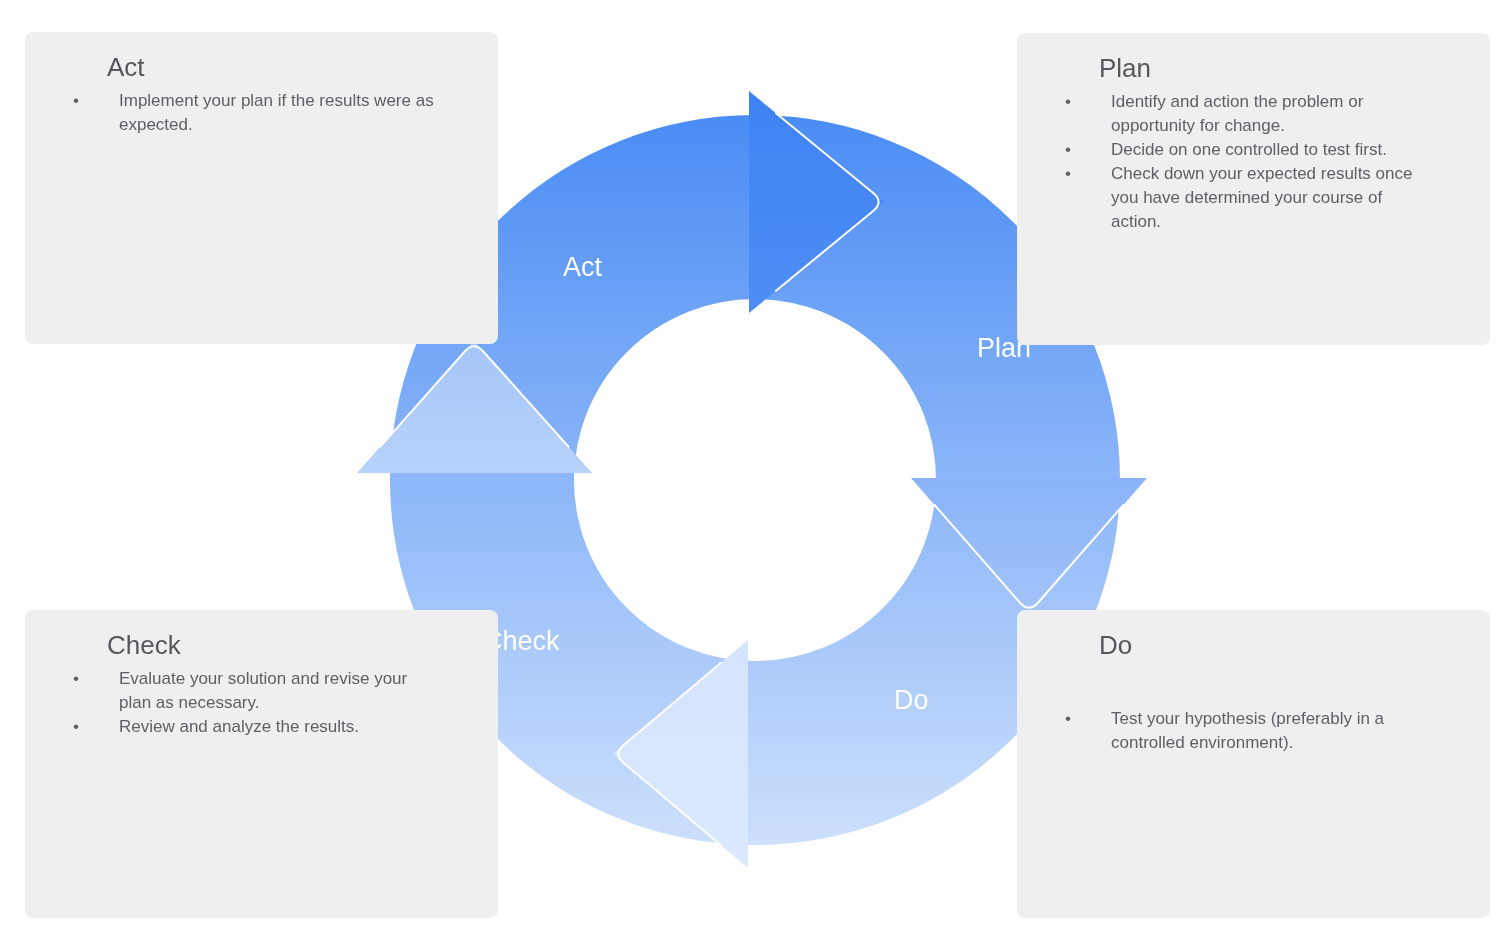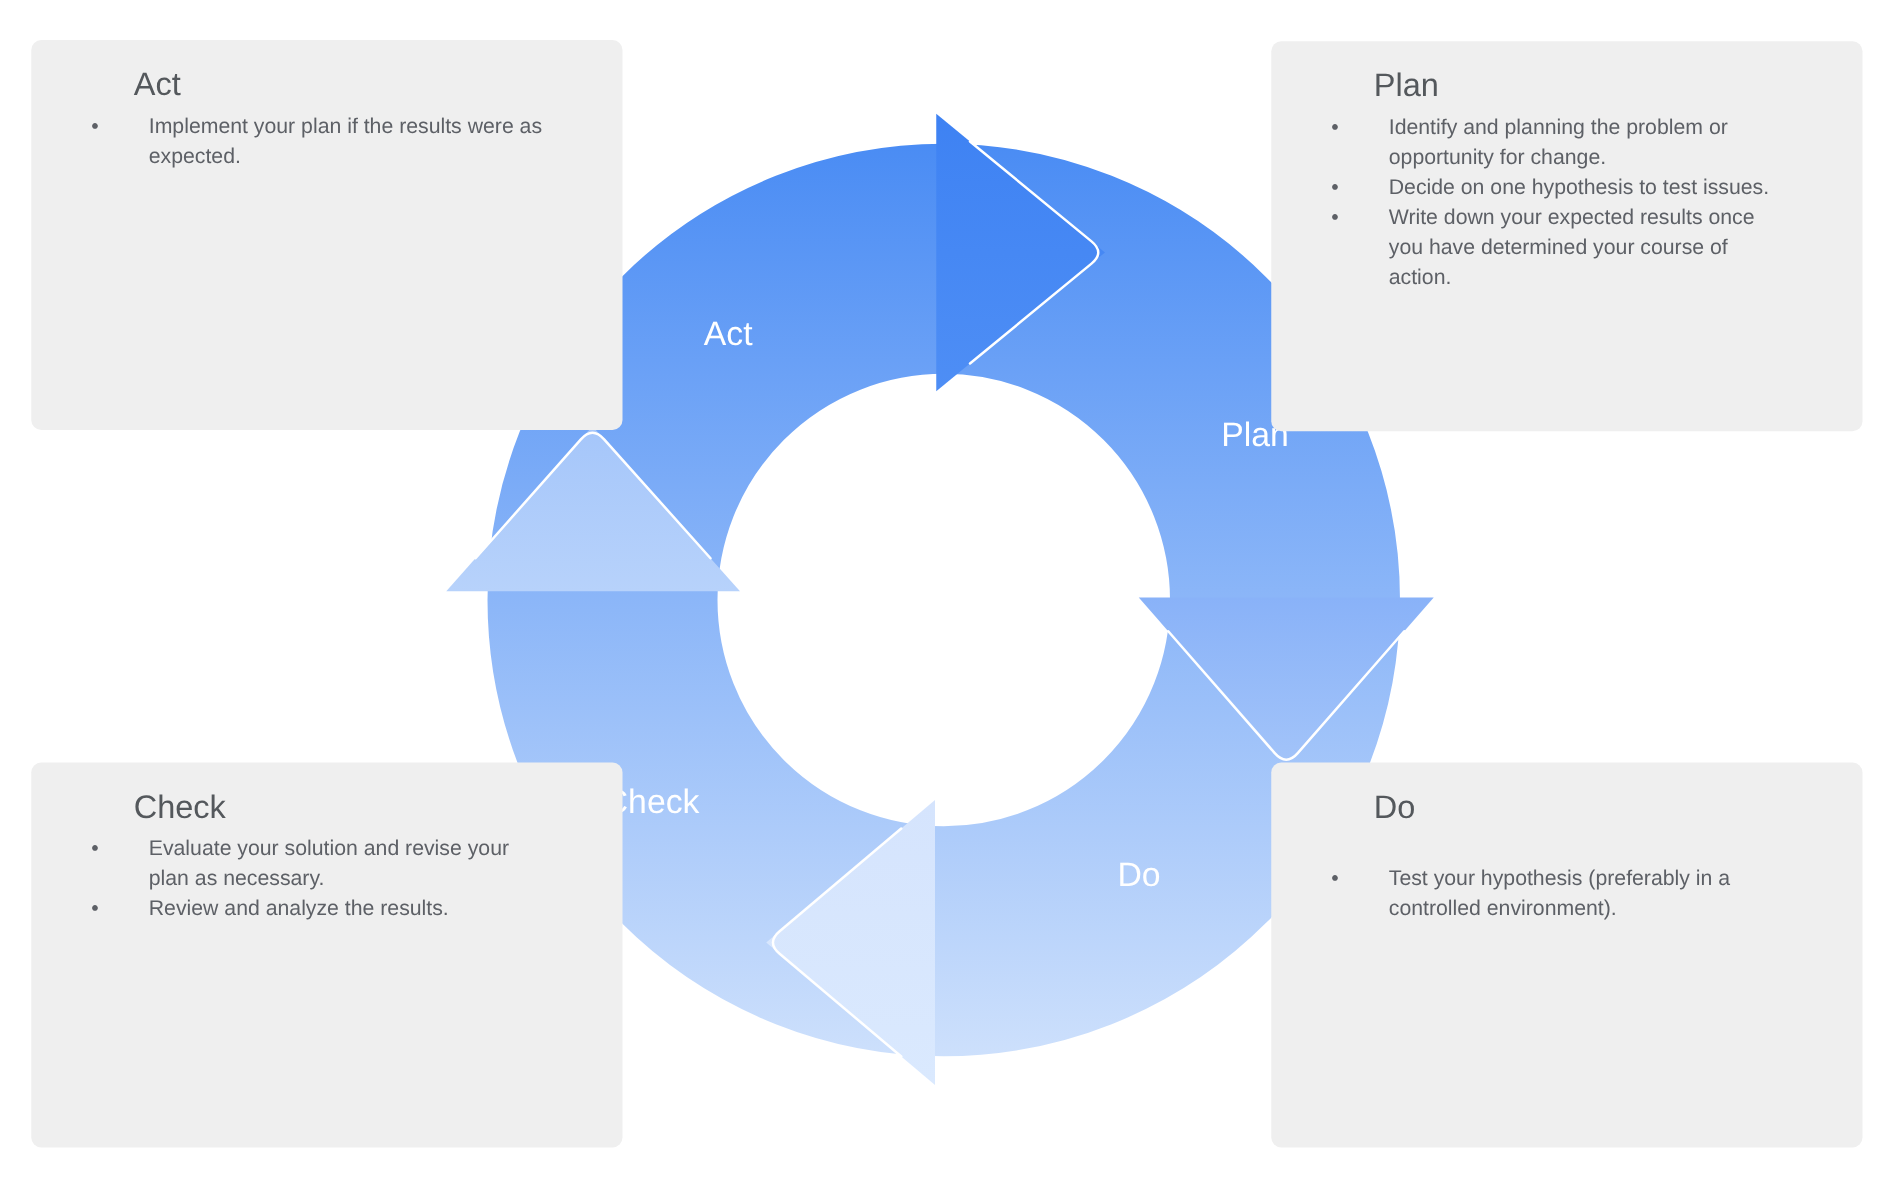--- a/index.html
+++ b/index.html
@@ -36,21 +36,21 @@
   .panel ul {
     margin: 0; padding: 0 55px 0 0;
     list-style: none;
   }
   .panel li {
     position: relative;
     padding-left: 94px;
     font-size: 17px;
     line-height: 24px;
   }
-  .panel-do ul { margin-top: 30px; }
+  .panel-do ul { margin-top: 46px; }
   .panel li::before {
     content: "\2022";
     position: absolute;
     left: 48px; top: 0;
     color: #5D6066;
   }
 
   .cycle-label {
     font-family: "Liberation Sans", sans-serif;
     font-size: 27px;
@@ -116,23 +116,23 @@
   <div class="panel panel-act">
     <h2>Act</h2>
     <ul>
       <li>Implement your plan if the results were as expected.</li>
     </ul>
   </div>
 
   <div class="panel panel-plan">
     <h2>Plan</h2>
     <ul>
-      <li>Identify and planning the problem or opportunity for change.</li>
-      <li>Decide on one hypothesis to test issues.</li>
-      <li>Write down your expected results once you have determined your course of action.</li>
+      <li>Identify and action the problem or opportunity for change.</li>
+      <li>Decide on one controlled to test first.</li>
+      <li>Check down your expected results once you have determined your course of action.</li>
     </ul>
   </div>
 
   <div class="panel panel-check">
     <h2>Check</h2>
     <ul>
       <li>Evaluate your solution and revise your plan as necessary.</li>
       <li>Review and analyze the results.</li>
     </ul>
   </div>

